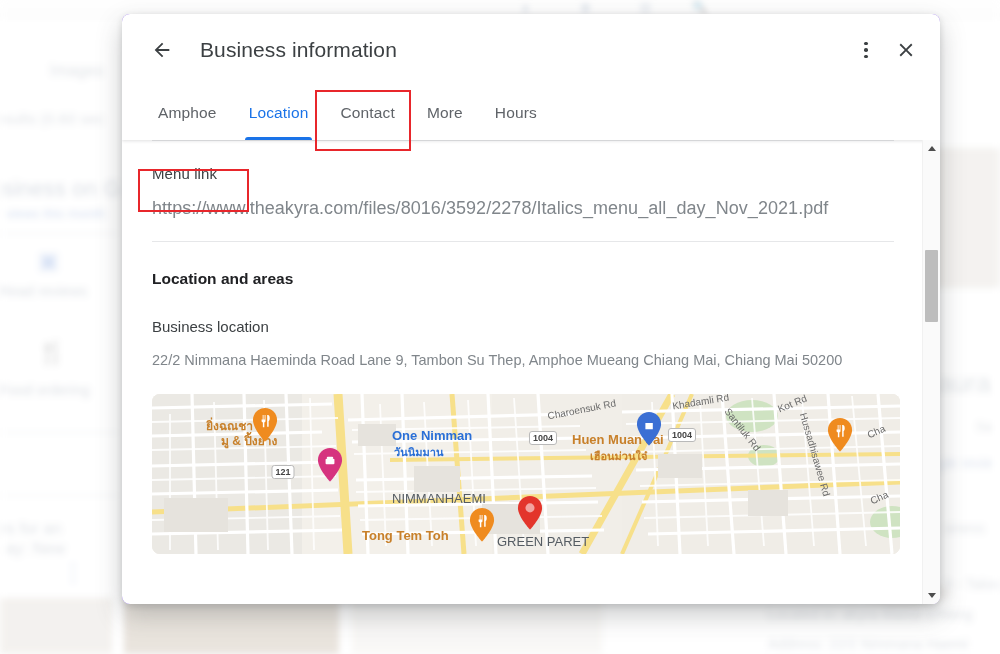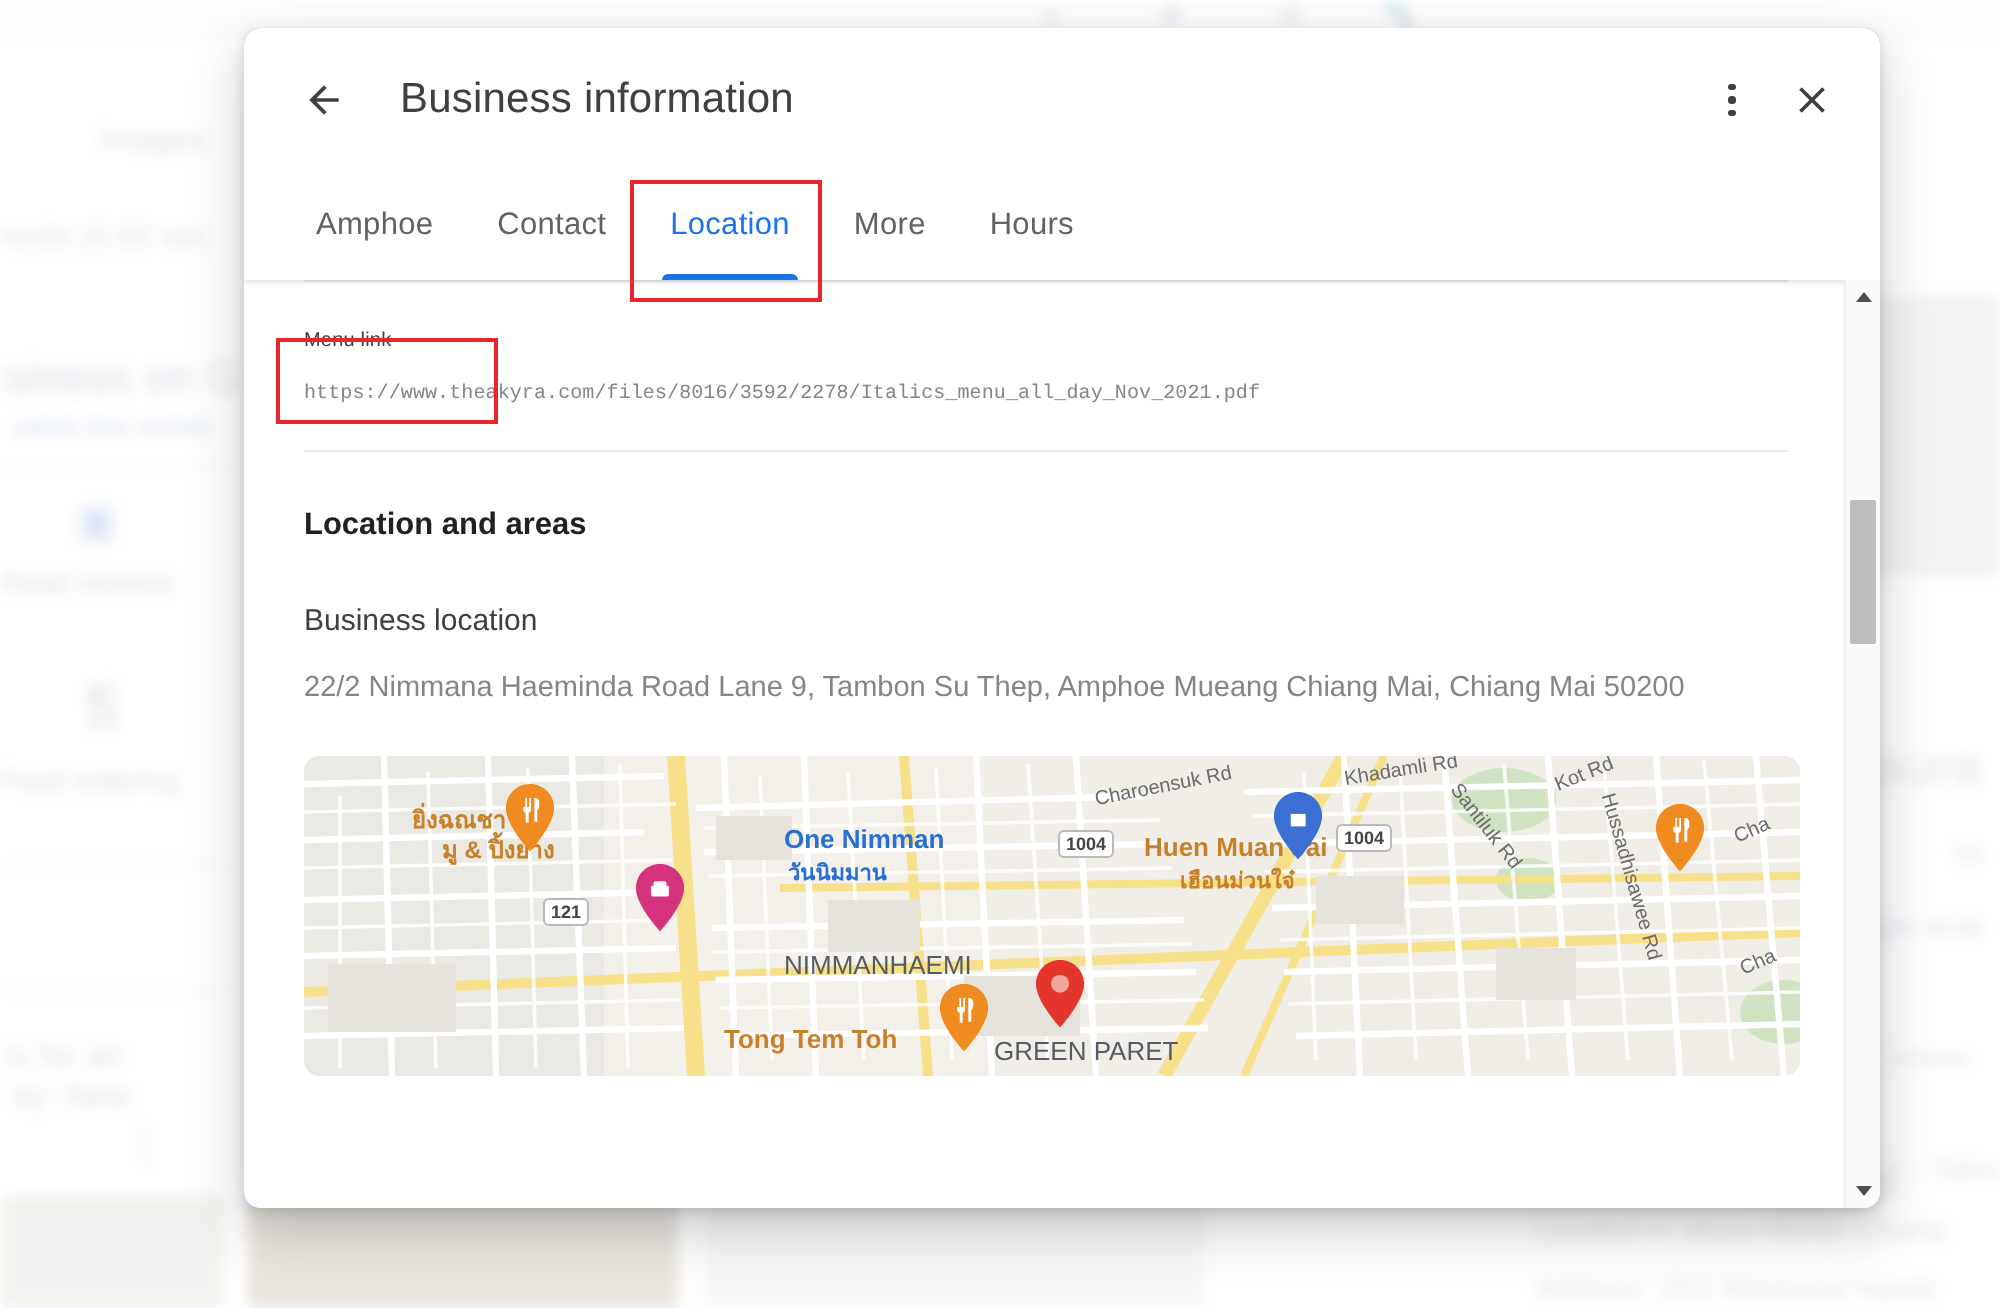--- a/index.html
+++ b/index.html
@@ -190,32 +190,31 @@
   }
   .content {
     width: 742px;
   }
   .sect-divider {
     height: 1px;
     background: #e6e7e9;
     margin: 0;
   }
   .field-label {
-    font-size: 10px;
+    font-size: 15px;
     color: #3c4043;
     padding: 24px 0 0 0;
     letter-spacing: .1px;
   }
   .field-value {
-    font-size: 10px;
+    font-size: 18px;
     color: #80868b;
     padding: 16px 0 22px 0;
     word-break: break-all;
     letter-spacing: .05px;
-    font-family: Liberation Mono, monospace;
   }
   .section-title {
     font-size: 15.5px;
     font-weight: bold;
     color: #202124;
     padding: 28px 0 0 0;
   }
   .sub-label {
     font-size: 15px;
     color: #3c4043;
@@ -373,22 +372,22 @@
 
       <button class="icon-btn">
         <svg width="22" height="22" viewBox="0 0 24 24">
           <path fill="currentColor" d="M19 6.41L17.59 5 12 10.59 6.41 5 5 6.41 10.59 12 5 17.59 6.41 19 12 13.41 17.59 19 19 17.59 13.41 12z"></path>
         </svg>
       </button>
     </div>
 
     <div class="tabs" id="tabs">
         <button class="tab">Amphoe</button>
+        <button class="tab active">Location</button>
         <button class="tab">Contact</button>
-        <button class="tab active">Location</button>
         <button class="tab">More</button>
         <button class="tab">Hours</button>
       </div>
   </div>
 
   <div class="dlg-body">
     <div class="dlg-scroll">
       <div class="content">
 
         <div class="sect-divider"></div>

